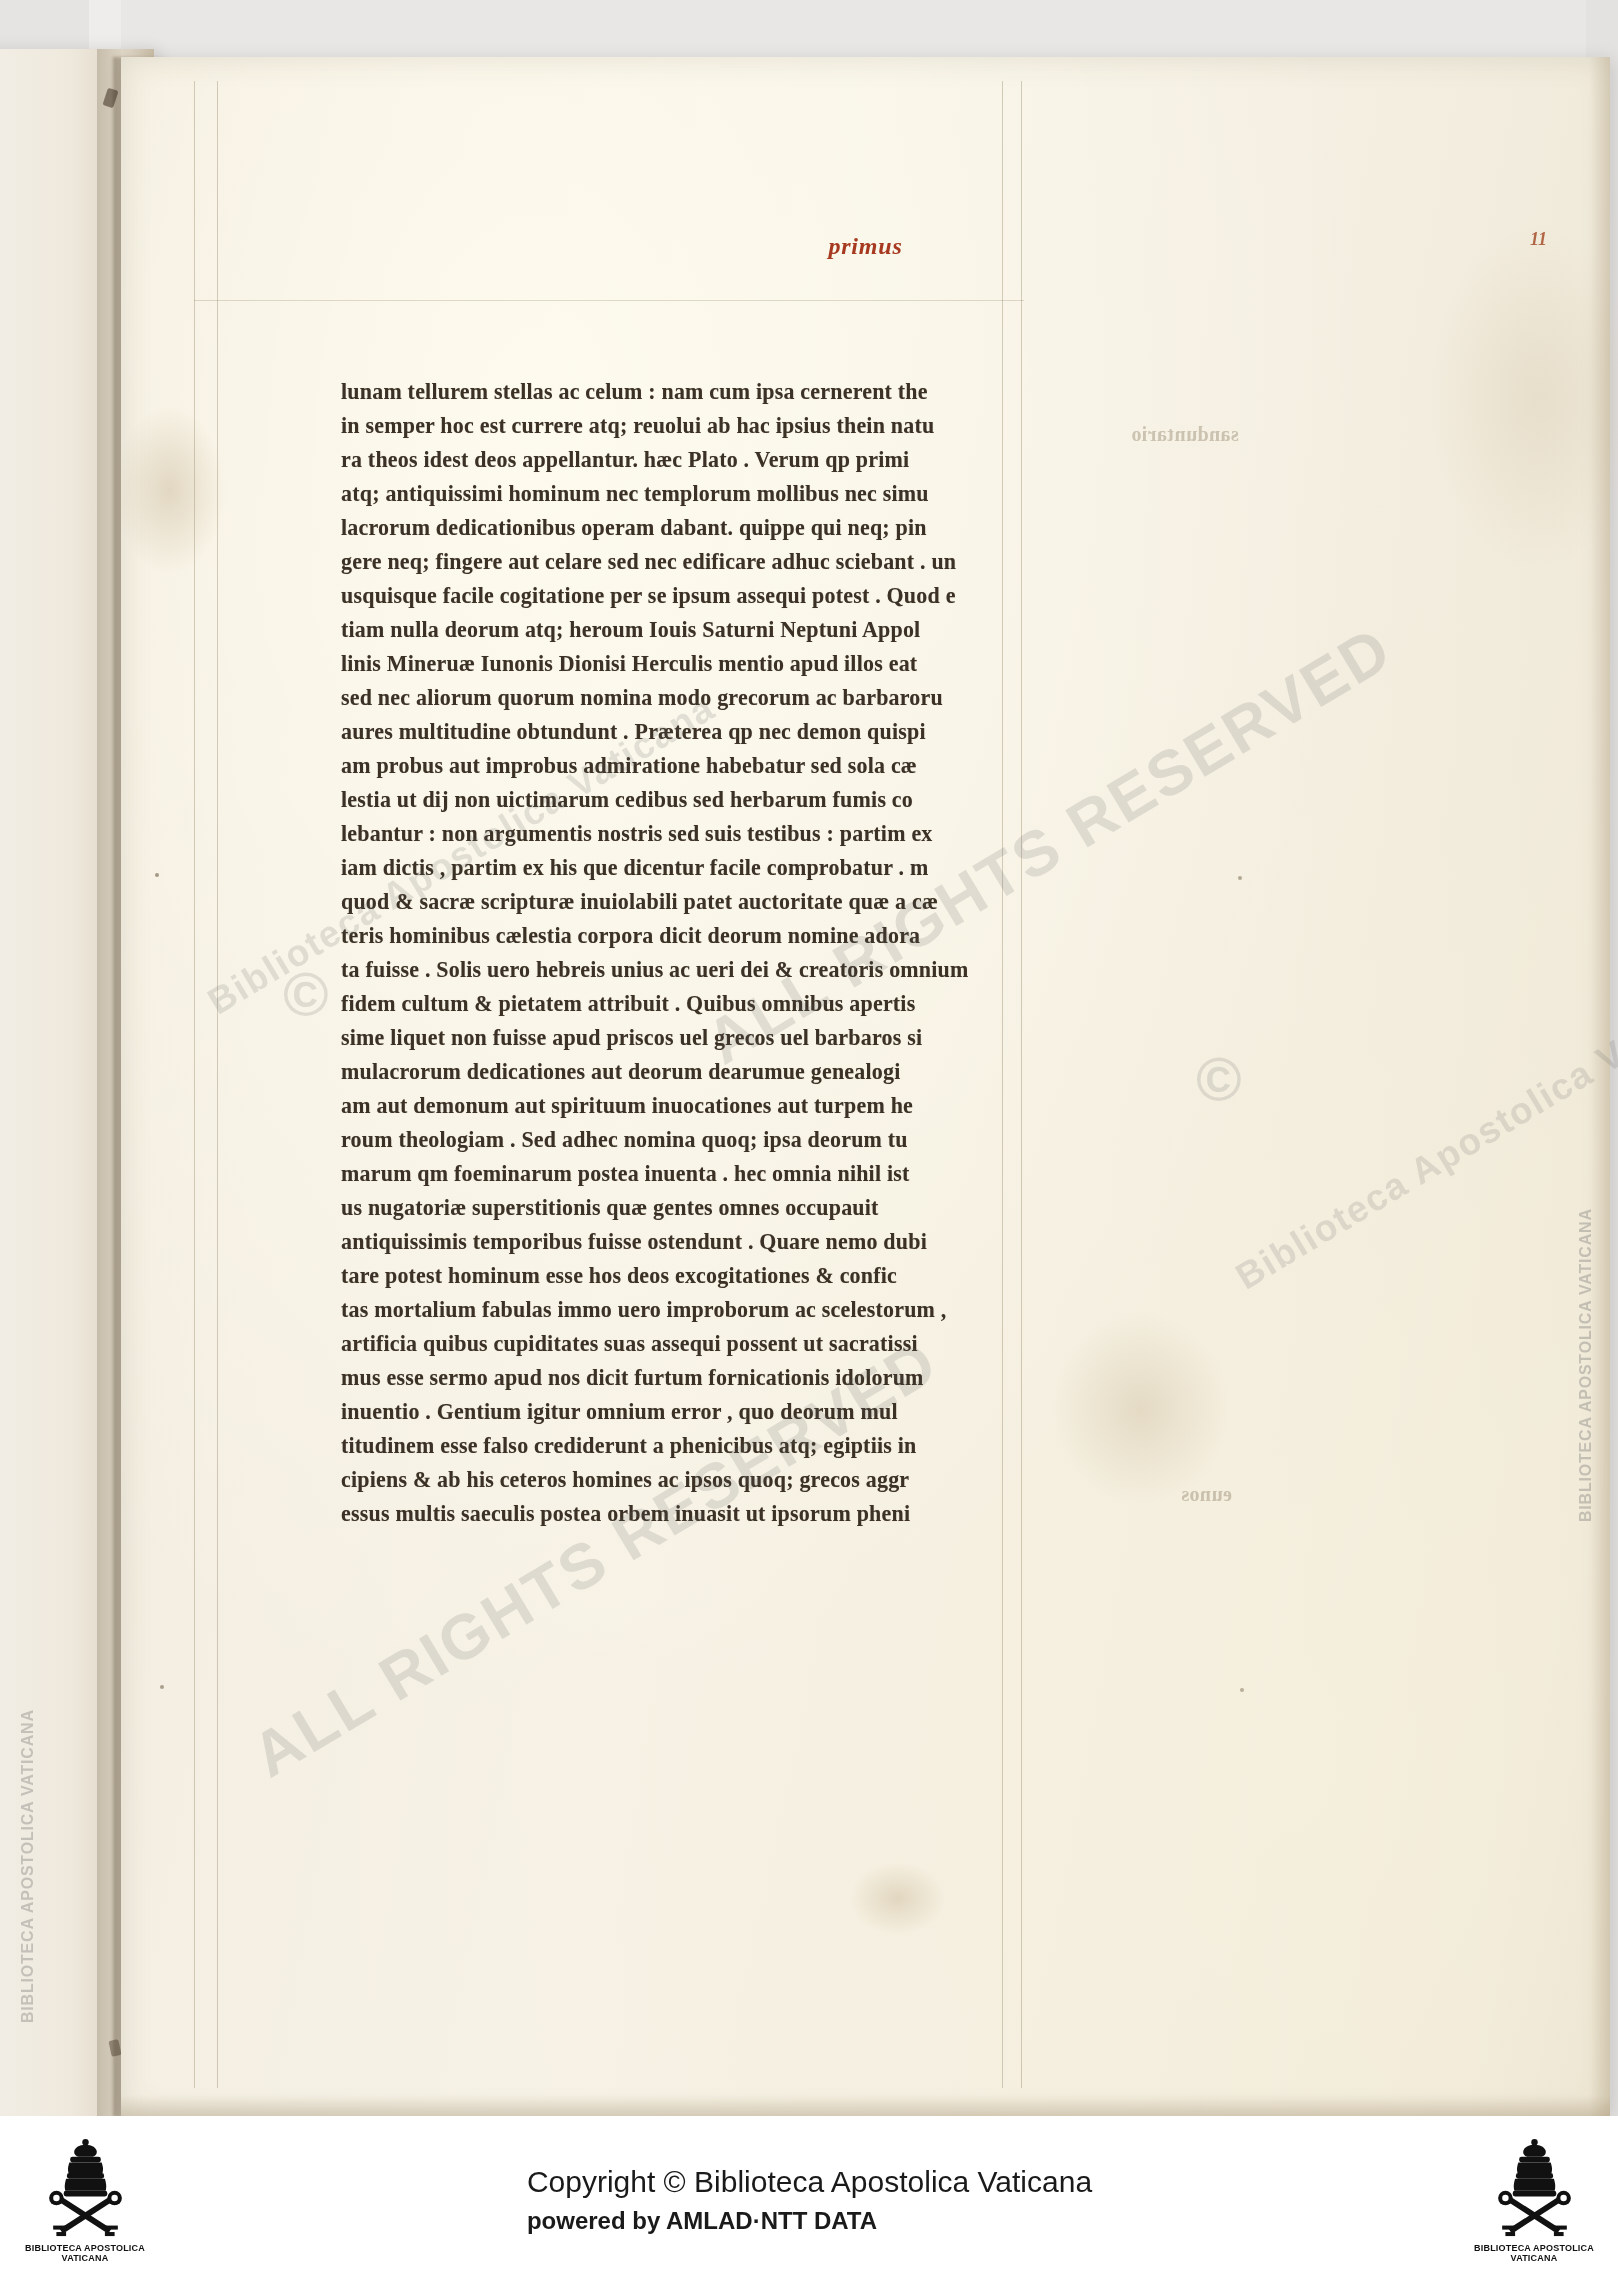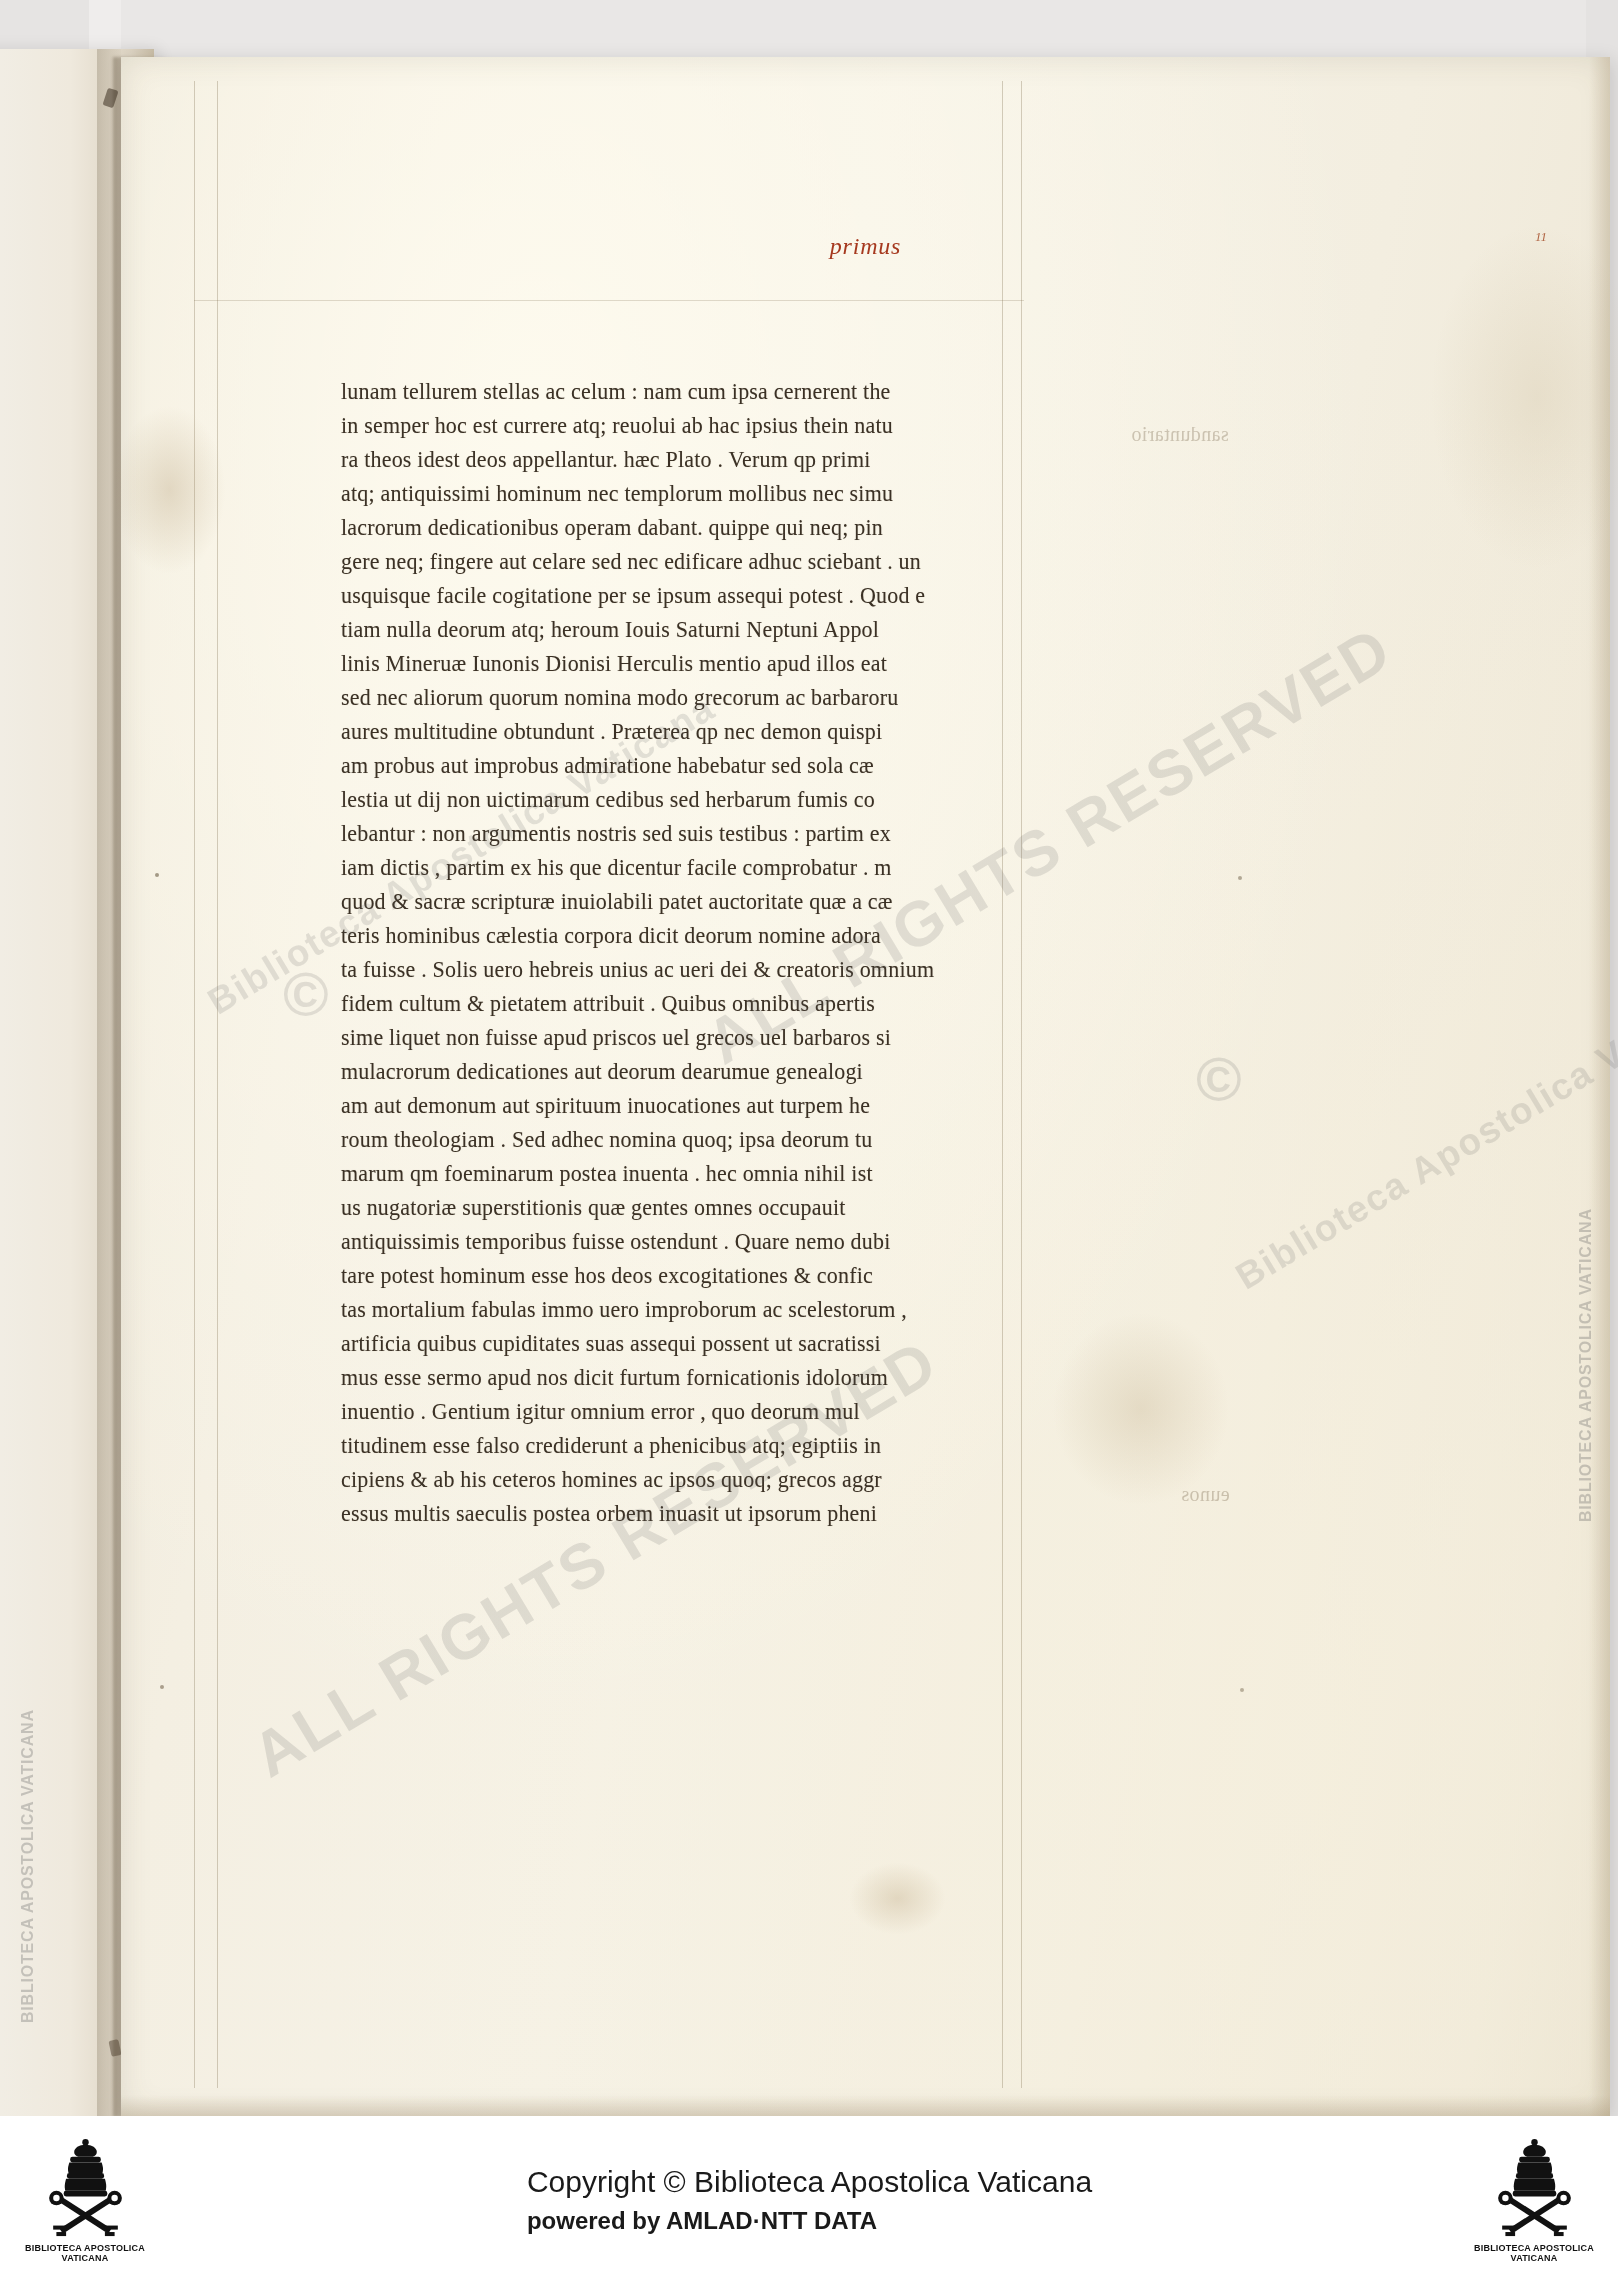--- a/index.html
+++ b/index.html
@@ -72,20 +72,21 @@
     position: absolute;
     left: 121px;
     top: 57px;
     width: 1489px;
     height: 2060px;
     background:
       radial-gradient(ellipse at 28% 18%, rgba(255,252,240,0.85) 0%, rgba(255,252,240,0) 55%),
       radial-gradient(ellipse at 78% 82%, rgba(246,240,222,0.7) 0%, rgba(246,240,222,0) 60%),
       linear-gradient(100deg, #efe9da 0%, #f4efe2 18%, #f6f2e6 42%, #f3eee0 70%, #eee7d6 92%, #e7dfcb 100%);
     box-shadow: 0 0 32px rgba(80,66,45,0.13) inset, 3.2px 3.2px 18px rgba(0,0,0,0.12);
+    font-weight: bold;
   }
   
   #folio::after {
     content: "";
     position: absolute;
     right: 0; top: 0;
     width: 21px; height: 100%;
     background: linear-gradient(270deg, rgba(170,150,115,0.30), rgba(170,150,115,0));
   }
   #folio-bottom-edge {
@@ -126,21 +127,21 @@
     font-family: "Liberation Serif", serif;
     font-size: 24px;
     font-style: italic;
     letter-spacing: 0.8px;
   }
   #folio-number {
     position: absolute;
     right: 63px;
     top: 172px;
     color: #a6502c;
-    font-size: 13px;
+    font-size: 18px;
     font-style: italic;
     opacity: .85;
   }
 
   #textblock {
     position: absolute;
     left: 220px;
     top: 317px;
     width: 874px;
   }

